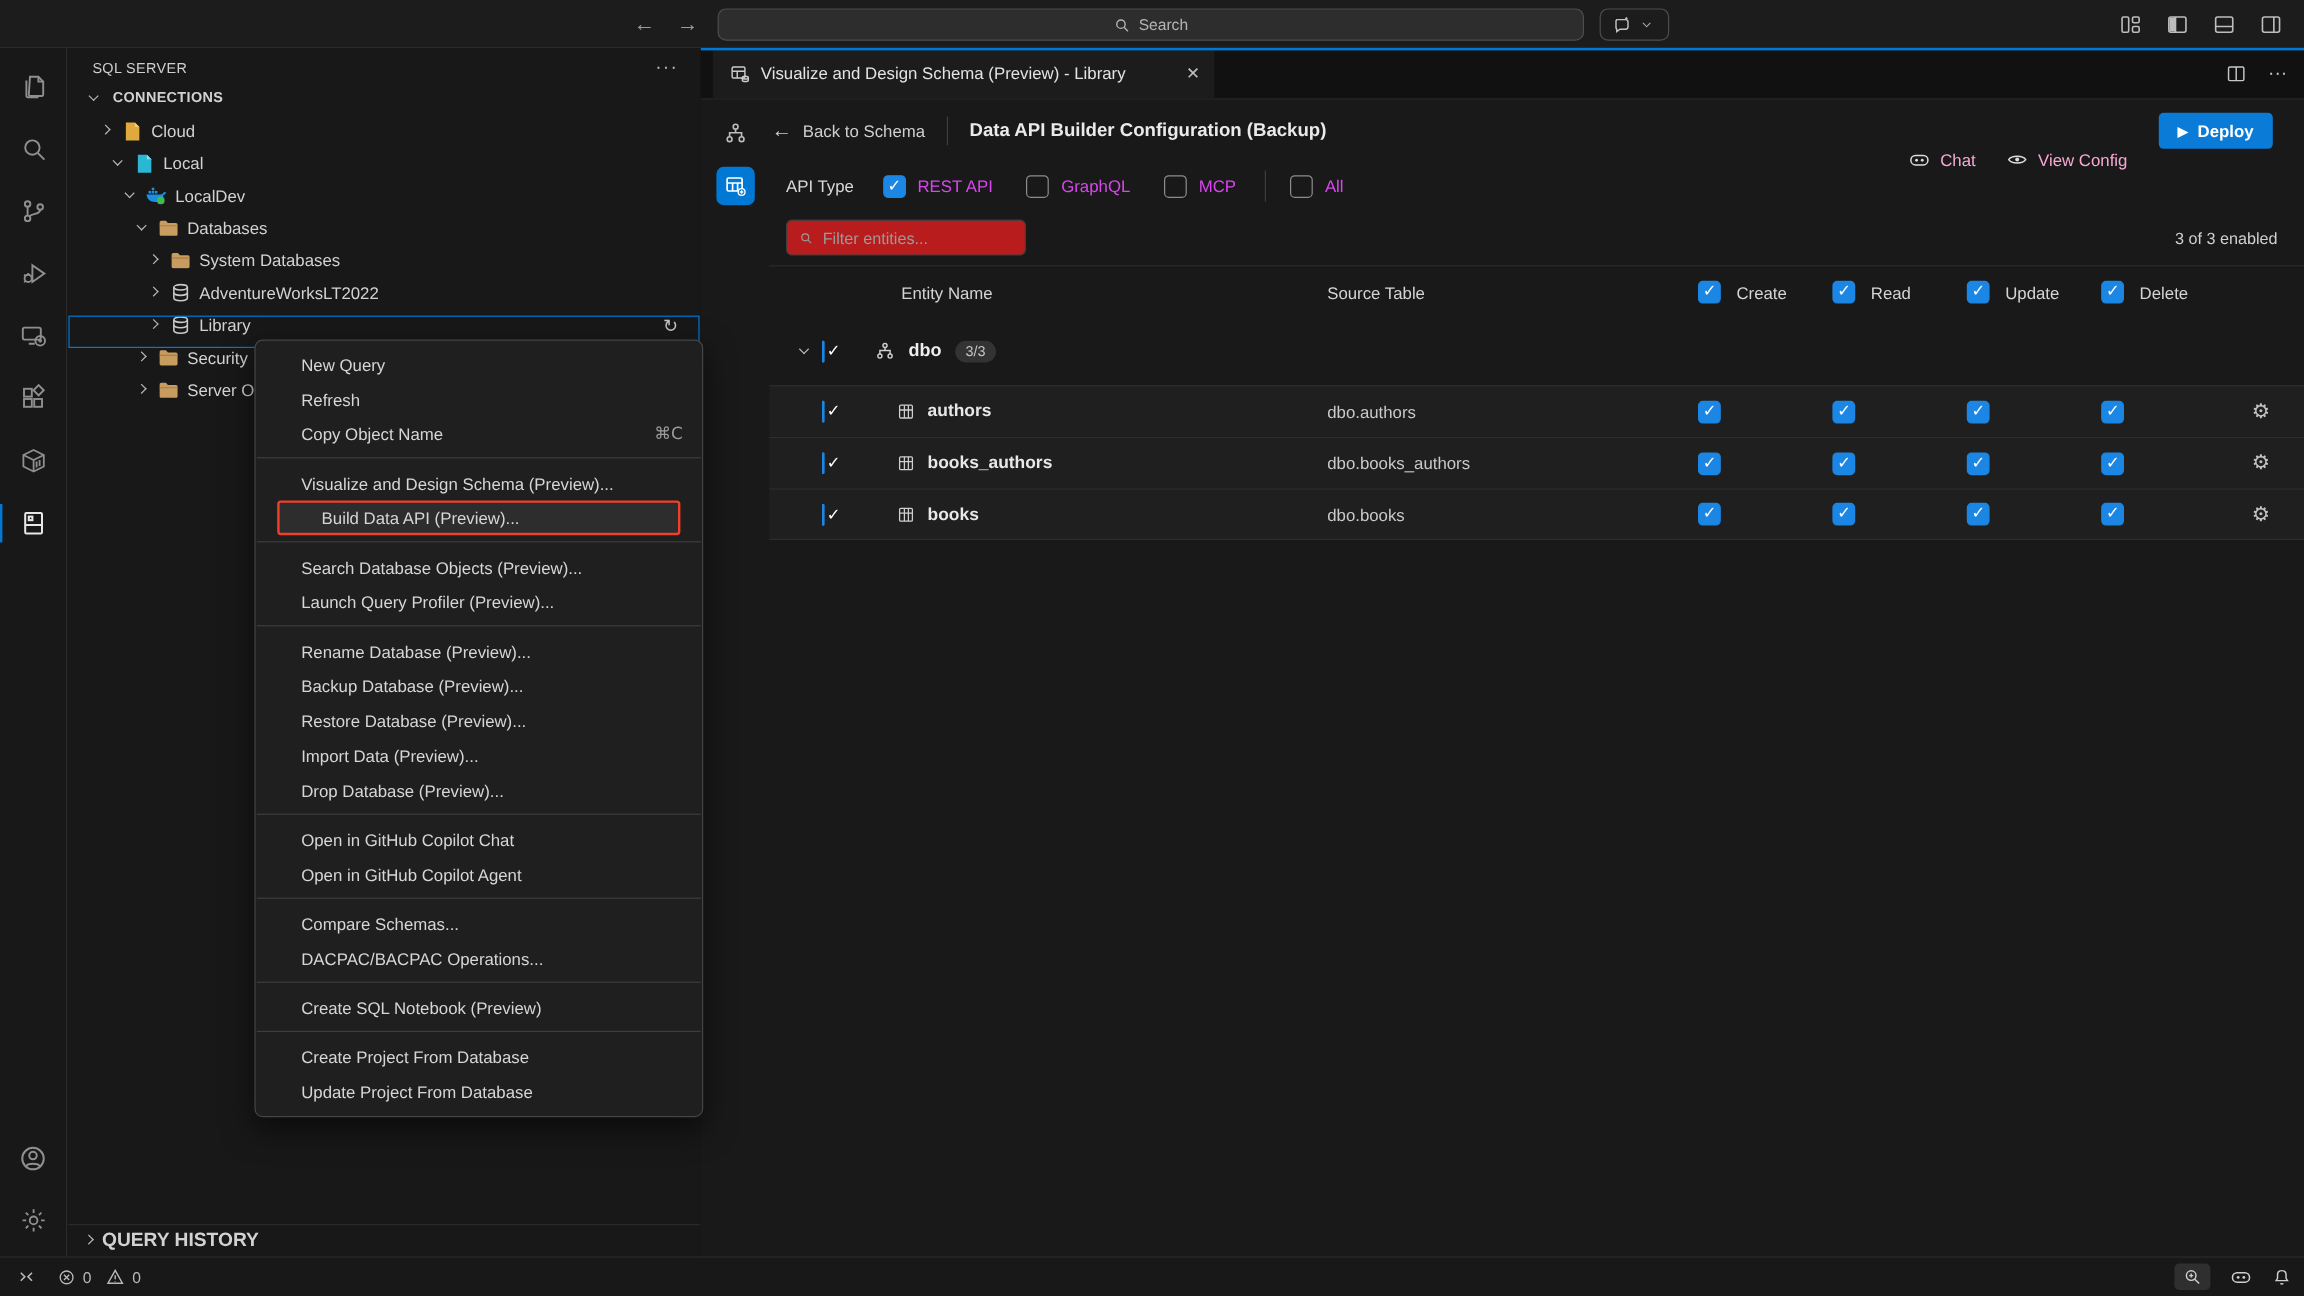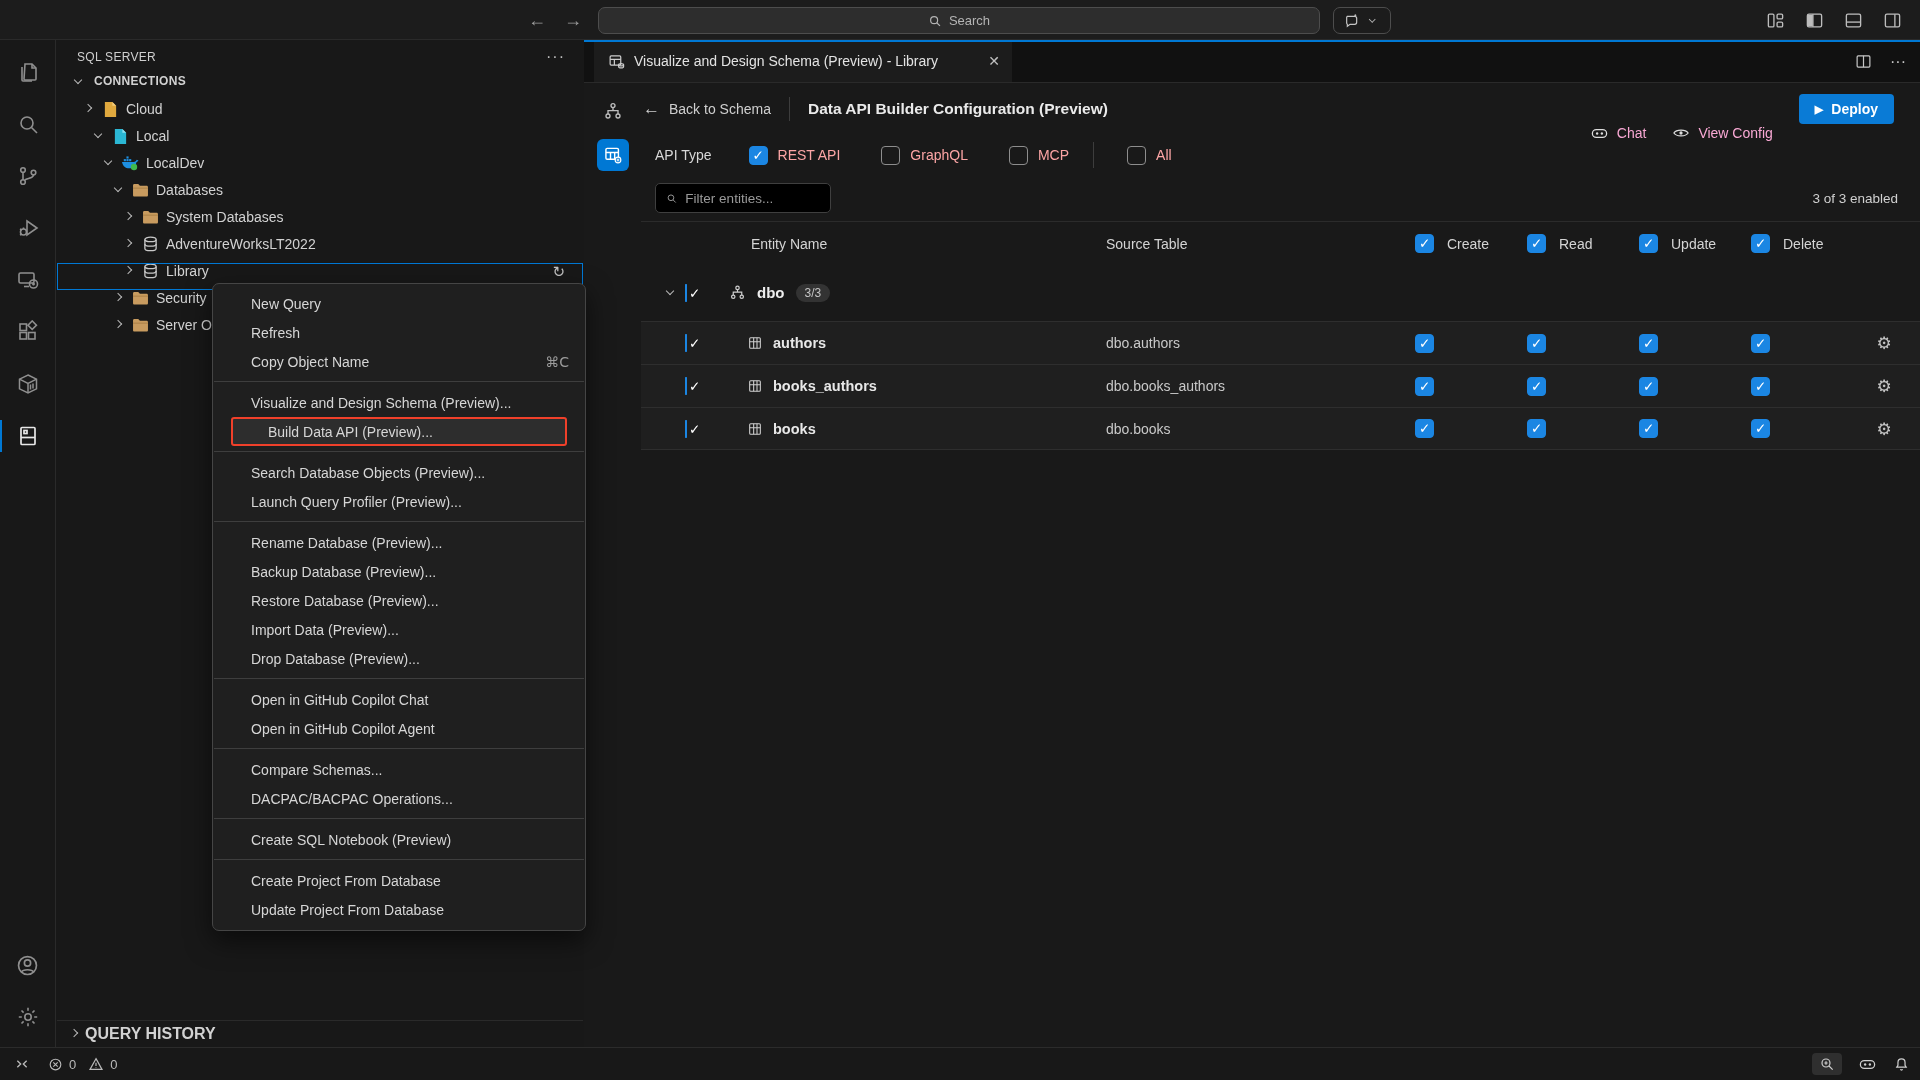--- a/index.html
+++ b/index.html
@@ -69,29 +69,29 @@
   .back { display:flex; align-items:center; gap:9px; color:#cfcfcf; }
   .back .arr { font-size:17px; }
   .vdiv { width:1px; height:24px; background:#3d3d3d; margin:0 18px; }
   .ct-title { font-weight:700; font-size:15.5px; color:#eaeaea; }
   .tb-right { margin-left:auto; display:flex; align-items:center; gap:26px; }
   .tb-btn { display:flex; align-items:center; gap:8px; color:#f9a8d4; font-size:14px;margin-top:48px; }
   .deploy-btn { background:#0a7bd6; color:#ffffff; border:none; border-radius:4px; height:30px; padding:0 16px; display:flex; align-items:center; gap:8px; font-size:14px; font-weight:600; font-family:"Liberation Sans",sans-serif; }
 
   .ct-api { height:40px; display:flex; align-items:center; padding-left:14px; gap:14px; }
   .api-label { color:#d8d8d8; margin-right:10px; }
-  .opt { display:flex; align-items:center; gap:10px; margin-right:14px; color:#fca5a5;margin-left:13px; }
+  .opt { display:flex; align-items:center; gap:10px; margin-right:14px; color:#d946ef; }
   .vsep { width:1px; height:26px; background:#3d3d3d; margin:0 6px 0 -4px; }
 
   .cb { width:19px; height:19px; border-radius:4px; border:1.5px solid #8d8d8d; background:transparent; flex:none; position:relative; }
   .cb.on { background:#1b86e3; border-color:#1b86e3; }
   .cb.on::after { content:"✓"; font-family:"DejaVu Sans",sans-serif; position:absolute; left:3px; top:0px; color:#ffffff; font-size:13.5px; font-weight:700; }
 
   .ct-filter { height:46px; display:flex; align-items:center; padding:0 22px 0 14px; }
-  .filter-box { width:176px; height:30px; background:#000000; border:1px solid #3f3f3f; border-radius:5px; display:flex; align-items:center; gap:8px; padding:0 10px; }
+  .filter-box { width:200px; height:30px; background:#b91c1c; border:1px solid #3f3f3f; border-radius:5px; display:flex; align-items:center; gap:8px; padding:0 10px; }
   .filter-box input { background:transparent; border:none; outline:none; color:#cccccc; font-size:13.5px; width:100%; font-family:"Liberation Sans",sans-serif; }
   .filter-box input::placeholder { color:#9a9a9a; }
   .enabled-count { margin-left:auto; color:#d0d0d0; font-size:13.5px; }
 
   .grid { display:grid; grid-template-columns:28px 44px 1fr 330px 112px 112px 112px 112px 72px; padding-left:16px; align-items:center; }
   .thead { height:44px; border-top:1px solid #2b2b2b; color:#d4d4d4; }
   .thead .h-entity { padding-left:22px; }
   .thead .h-source { padding-left:36px; }
   .opcell { display:flex; align-items:center; gap:13px; padding-left:15px; }
   .gearcell { display:flex; justify-content:center; color:#c3c3c3; font-size:17px; }
@@ -463,21 +463,21 @@
       </div>
     </div>
 
     <div class="content">
       <div class="ct-toolbar">
         <div class="back">
           <span class="arr">←</span>
           <span>Back to Schema</span>
         </div>
         <div class="vdiv"></div>
-        <div class="ct-title">Data API Builder Configuration (Preview)</div>
+        <div class="ct-title">Data API Builder Configuration (Backup)</div>
         <div class="tb-right">
           <div class="tb-btn">
             <svg width="19" height="19" viewBox="0 0 24 24" fill="none" stroke="#dddddd" stroke-width="1.6">
                 <rect x="3" y="7" width="18" height="10" rx="5"></rect>
                 <circle cx="9" cy="12" r="1.5" fill="#dddddd" stroke="none"></circle>
                 <circle cx="15" cy="12" r="1.5" fill="#dddddd" stroke="none"></circle>
               </svg>
             <span>Chat</span>
           </div>
           <div class="tb-btn">

